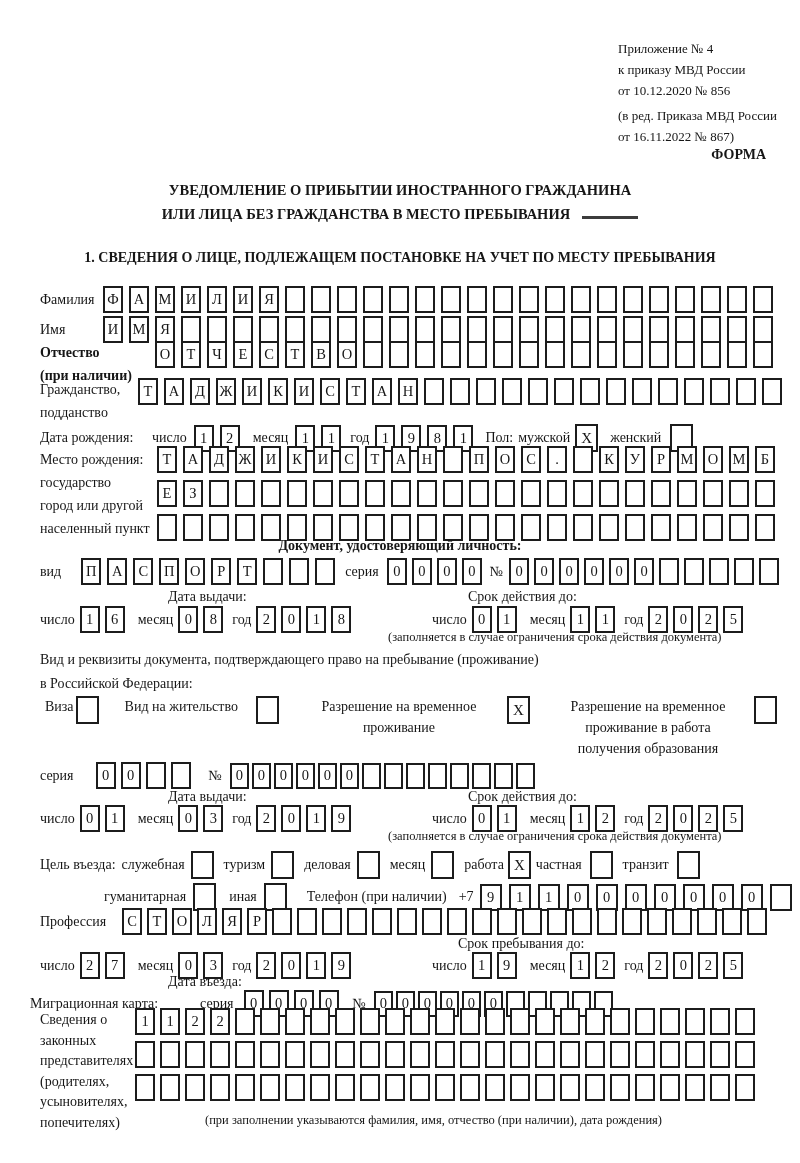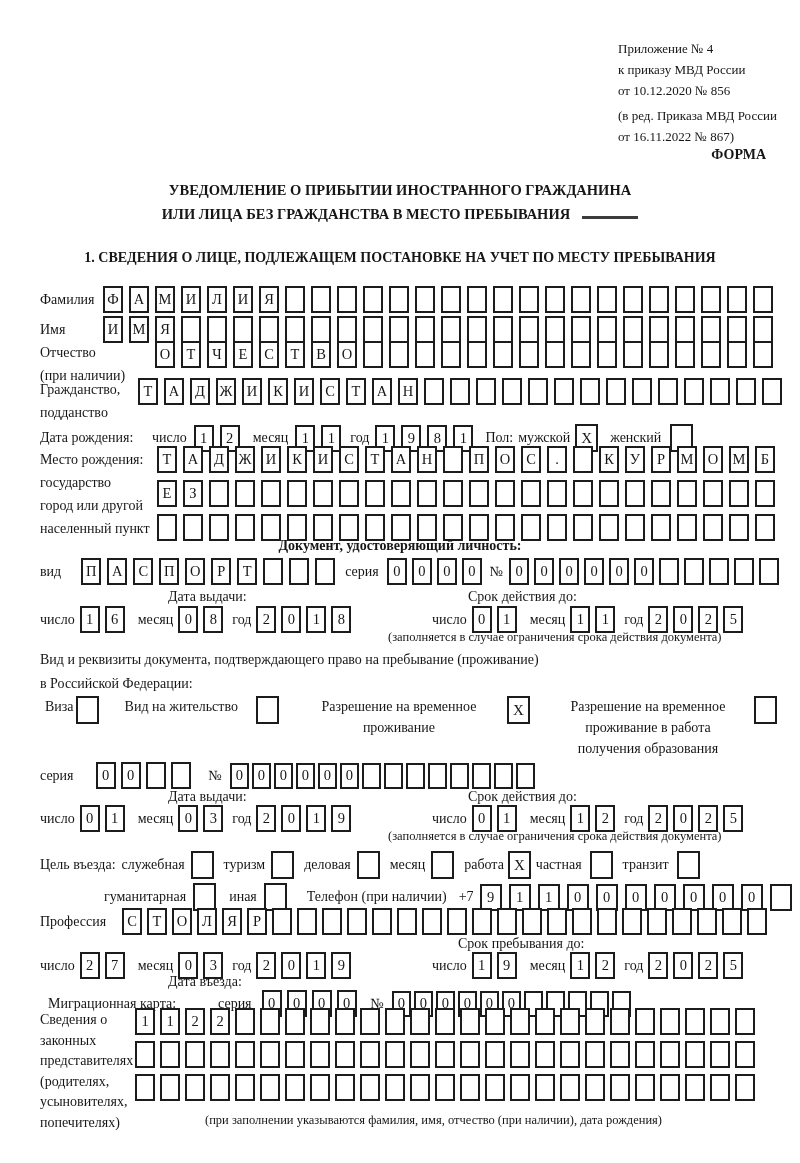--- a/index.html
+++ b/index.html
@@ -115,21 +115,21 @@
         <div class="bx"></div>
         <div class="bx"></div>
         <div class="bx"></div>
         <div class="bx"></div>
         <div class="bx"></div>
         <div class="bx"></div>
       </div>
   </div>
 
   <div class="top abs" style="left:40px; top:341px;">
-    <div style="width:115px; line-height:23px;">
+    <div style="width:115px; line-height:23px;font-weight:bold;">
       <div class="lbl">Отчество</div>
       <div class="lbl">(при наличии)</div>
     </div>
     <div class="boxes">
         <div class="bx">О</div>
         <div class="bx">Т</div>
         <div class="bx">Ч</div>
         <div class="bx">Е</div>
         <div class="bx">С</div>
         <div class="bx">Т</div>
@@ -579,21 +579,21 @@
       </div>
     <span class="lbl" style="margin-left:9px">год</span>
     <div class="boxes g5" style="margin-left:5px">
         <div class="bx">2</div>
         <div class="bx">0</div>
         <div class="bx">2</div>
         <div class="bx">5</div>
       </div>
   </div>
 
-  <div class="row abs" style="left:48px; top:990px;">
+  <div class="row abs" style="left:30px; top:990px;">
     <span class="lbl">Миграционная карта:</span>
     <span class="lbl" style="margin-left:42px">серия</span>
     <div class="boxes g5" style="margin-left:10px">
         <div class="bx">0</div>
         <div class="bx">0</div>
         <div class="bx">0</div>
         <div class="bx">0</div>
       </div>
     <span class="lbl" style="margin-left:14px">№</span>
     <div class="boxes g3" style="margin-left:8px">

